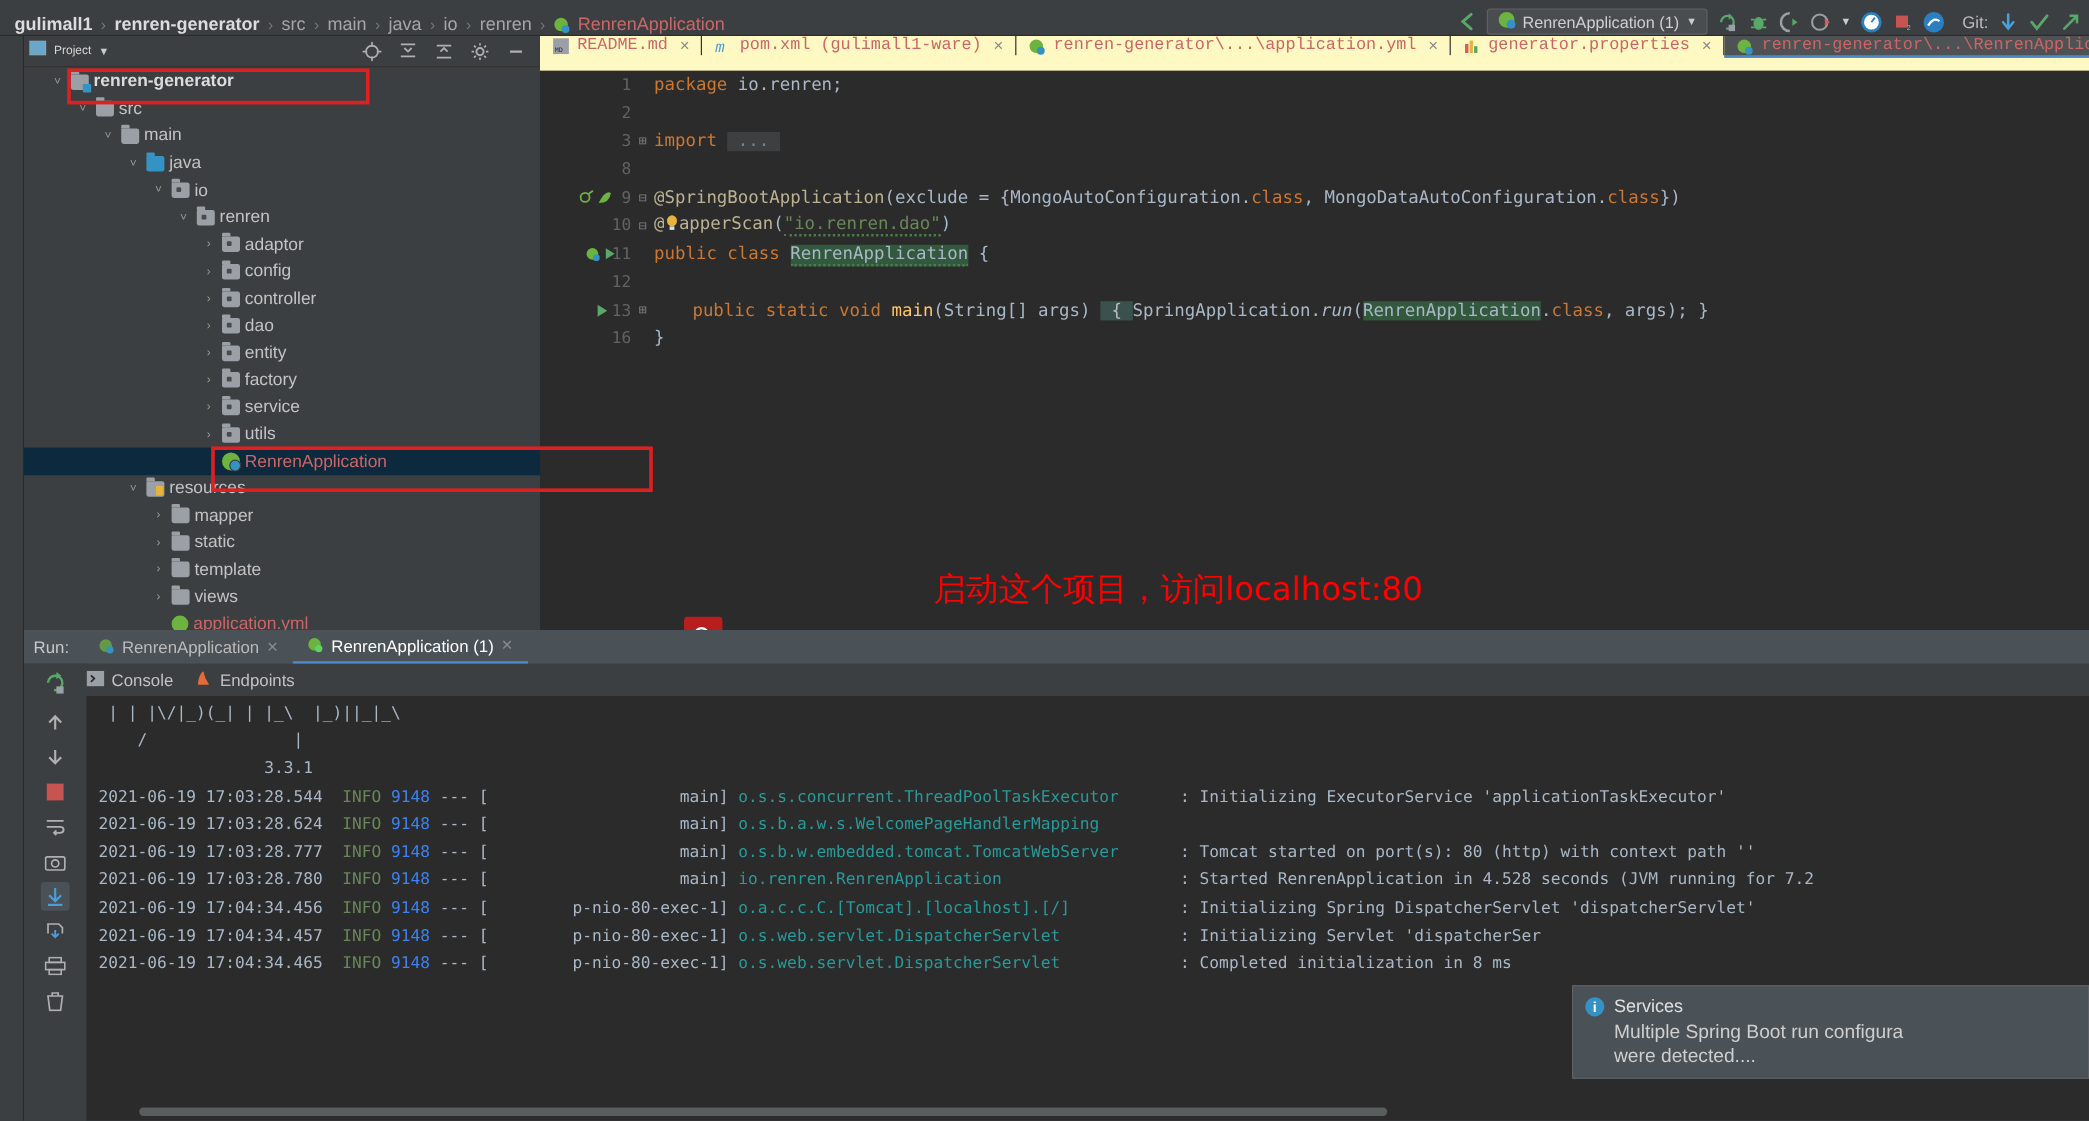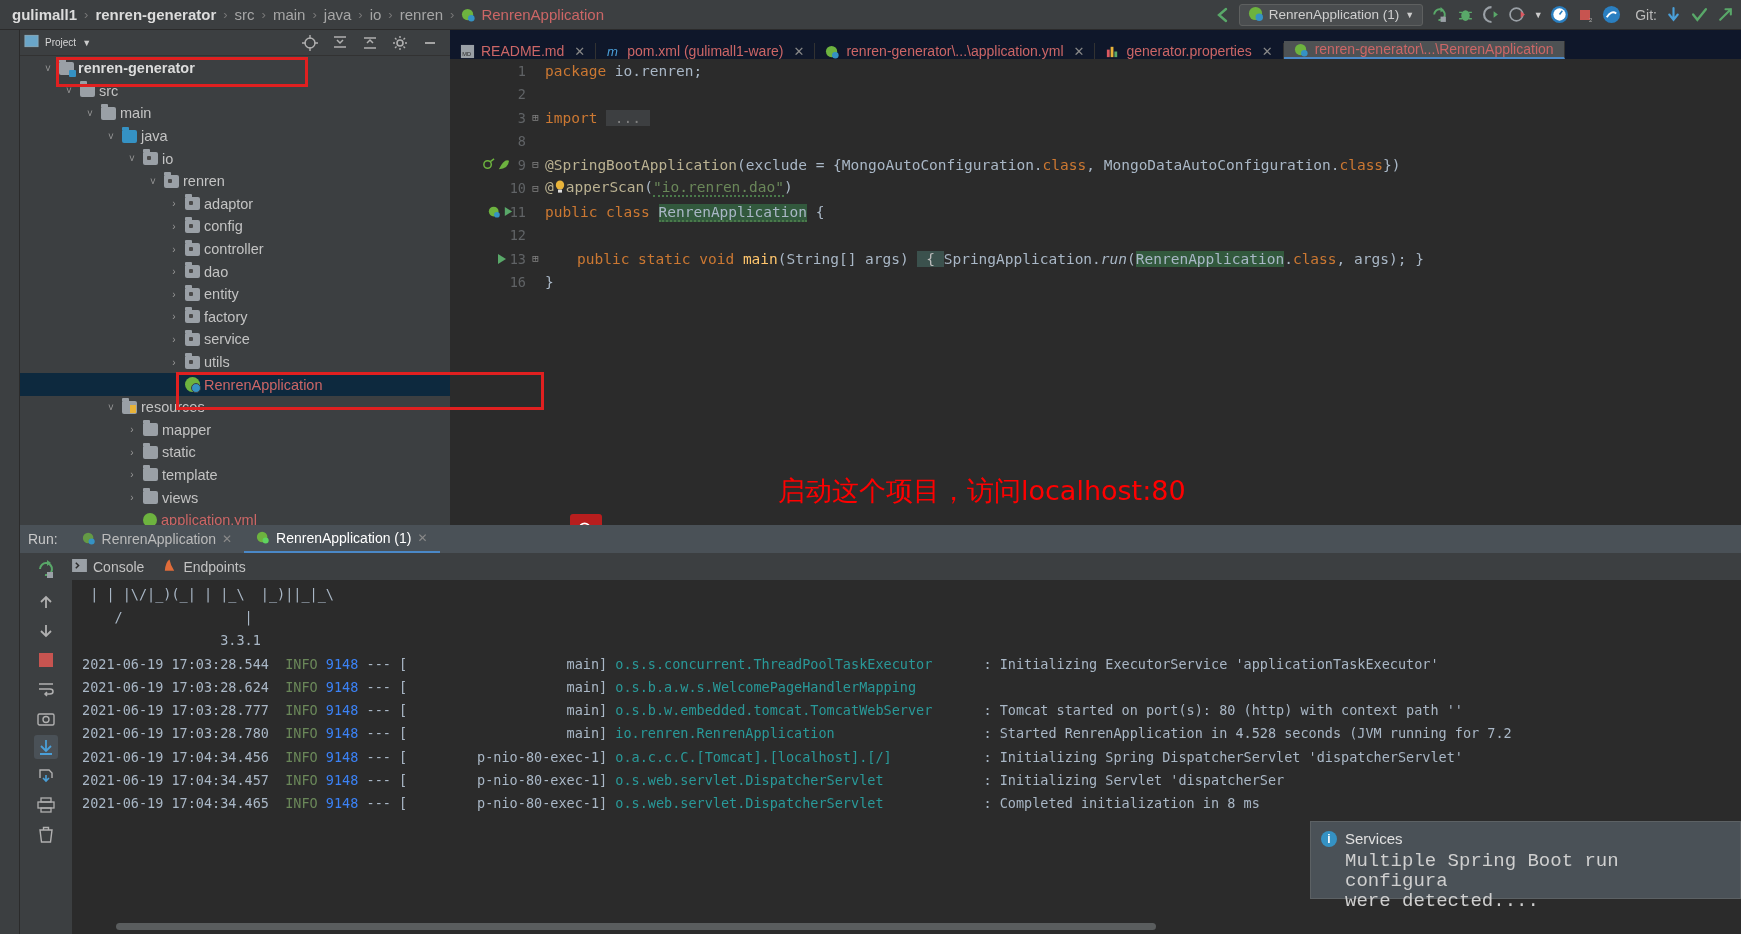--- a/index.html
+++ b/index.html
@@ -8,21 +8,21 @@
     background: #3c3f41;
     font-family: "Liberation Sans", "DejaVu Sans", sans-serif;
     overflow: hidden;
     color: #bbbbbb;
   }
   .app { position: relative; width: 1741px; height: 934px; }
 
   
   .topbar {
     position: absolute; left: 0; top: 0; width: 1741px; height: 30px;
-    background: #3c3f41; display: flex; align-items: center;
+    background: #3c3f41; display: flex; align-items: flex-end;
     border-bottom: 1px solid #2b2b2b;
   }
   .breadcrumb { display: flex; align-items: center; padding-left: 12px; font-size: 15px; }
   .bc-item { color: #a6a6a6; white-space: nowrap; }
   .bc-item.bold { color: #dcdcdc; font-weight: bold; }
   .bc-item.red { color: #cc6666; }
   .bc-sep { color: #777; margin: 0 7px; font-size: 13px; }
   .topbar-right { margin-left: auto; display: flex; align-items: center; padding-right: 6px; gap: 6px; }
   .run-config {
     display: flex; align-items: center; gap: 6px;
@@ -74,21 +74,21 @@
   .folder.mod::after { content:""; position:absolute; right:-2px; bottom:-2px; width:7px; height:7px; background:#3592c4; border-radius:1px; }
   .spring-ic { width:15px; height:15px; flex:none; border-radius:50%; background:#6db33f; position:relative; }
   .spring-ic::after { content:""; position:absolute; right:-1px; bottom:-1px; width:8px; height:8px; border-radius:50%; background:#3592c4; border:1px solid #3c3f41;}
   .yml-ic { width:14px;height:14px;flex:none;border-radius:50%;background:#6db33f; }
 
   
   .redbox { position: absolute; border: 3px solid #e02020; pointer-events: none; z-index: 40; }
 
   
   .editorwrap { position: absolute; left: 450px; top: 30px; width: 1291px; height: 495px; background: #2b2b2b; }
-  .tabsbar { height: 29px; background: #0f172a; display: flex; align-items: flex-end; overflow: hidden; }
+  .tabsbar { height: 29px; background: #fef9c3; display: flex; align-items: flex-start; overflow: hidden; font-family: Liberation Mono, monospace; }
   .etab { display: flex; align-items: center; gap: 6px; padding: 0 10px; font-size: 14px; color: #cc7832;
           border-right: 1px solid #323232; white-space: nowrap; }
   .etab .tname { color: #cc6666; }
   .etab .xb { color: #888; font-size: 13px; margin-left: 4px; }
   .etab.active { background: #4e5254; border-bottom: 2px solid #4a88c7; }
 
   .code { position: absolute; left: 0; top: 29px; width: 1291px; height: 466px; background: #2b2b2b;
           font-family: "DejaVu Sans Mono", "Liberation Mono", monospace; font-size: 14.5px; }
   .cline { height: 23.5px; display: flex; align-items: center; white-space: nowrap; }
   .gutter { width: 80px; flex: none; display: flex; align-items: center; justify-content: flex-end;
@@ -128,21 +128,21 @@
   .banner { color: #a9b7c6; }
 
   .hscroll { position:absolute; left:96px; bottom:4px; width:1040px; height:7px; background:#5a5d5e; border-radius:4px; }
 
   
   .services-popup {
     position: absolute; right: 0; bottom: 35px; width: 431px; height: 78px;
     background: #4a5157; border: 1px solid #5c6164; z-index: 50;
   }
   .sp-title { display:flex; align-items:center; gap:8px; padding:8px 10px 2px 10px; font-size:15px; color:#e0e0e0; }
-  .sp-body { padding: 2px 10px 0 34px; font-size: 19px; color: #cfcfcf; line-height: 20px; font-family: Liberation Mono, monospace; }
+  .sp-body { padding: 2px 10px 0 34px; font-size: 16px; color: #cfcfcf; line-height: 20px; }
   .info-ic { width:16px;height:16px;border-radius:50%;background:#3592c4;color:#fff;font-size:12px;
              display:flex;align-items:center;justify-content:center;font-weight:bold; }
 </style>
 </head>
 <body>
 
 <div class="app">
 
   <div class="topbar">
     <div class="breadcrumb" id="bc">

